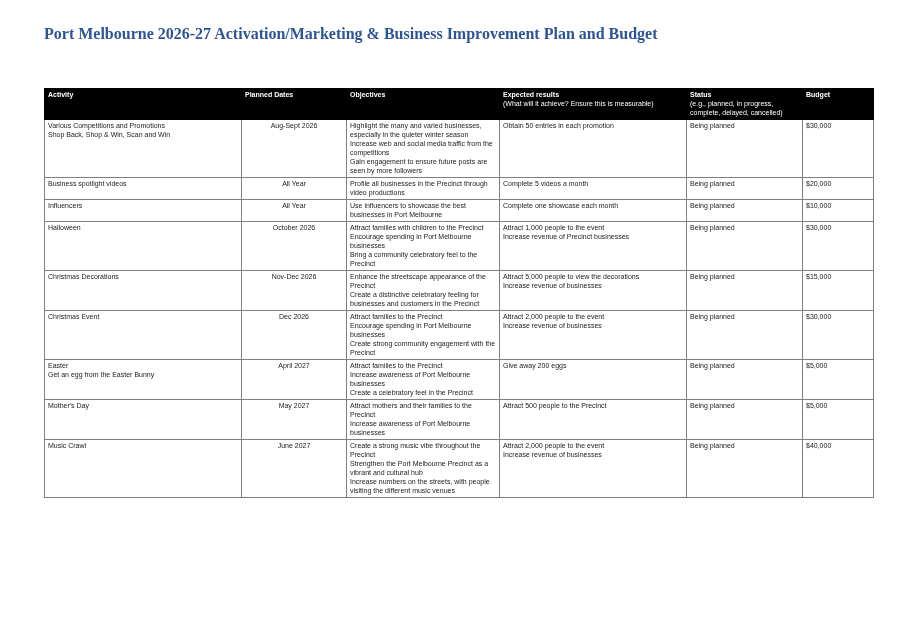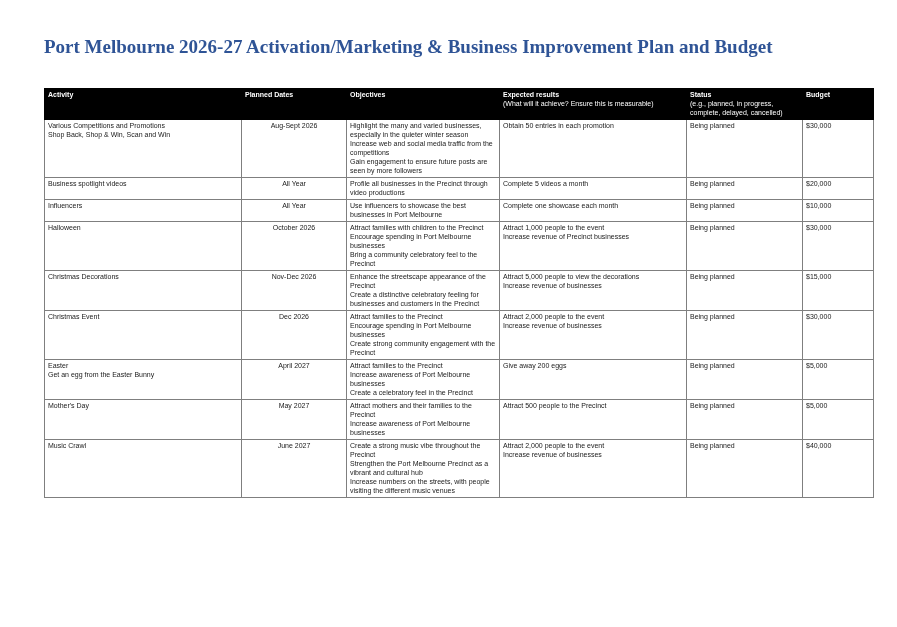--- a/index.html
+++ b/index.html
@@ -10,24 +10,24 @@
   body {
     position: relative;
     width: 897px;
     height: 627px;
     font-family: "Liberation Sans", sans-serif;
     overflow: hidden;
   }
   .doc-title {
     position: absolute;
     left: 44px;
-    top: 23px;
+    top: 14px;
     font-family: "Liberation Serif", serif;
     font-weight: bold;
-    font-size: 19px;
+    font-size: 16px;
     color: #2F5496;
     white-space: nowrap;
   }
   table.plan {
     position: absolute;
     left: 44px;
     top: 88px;
     width: 829px;
     border-collapse: collapse;
     table-layout: fixed;

